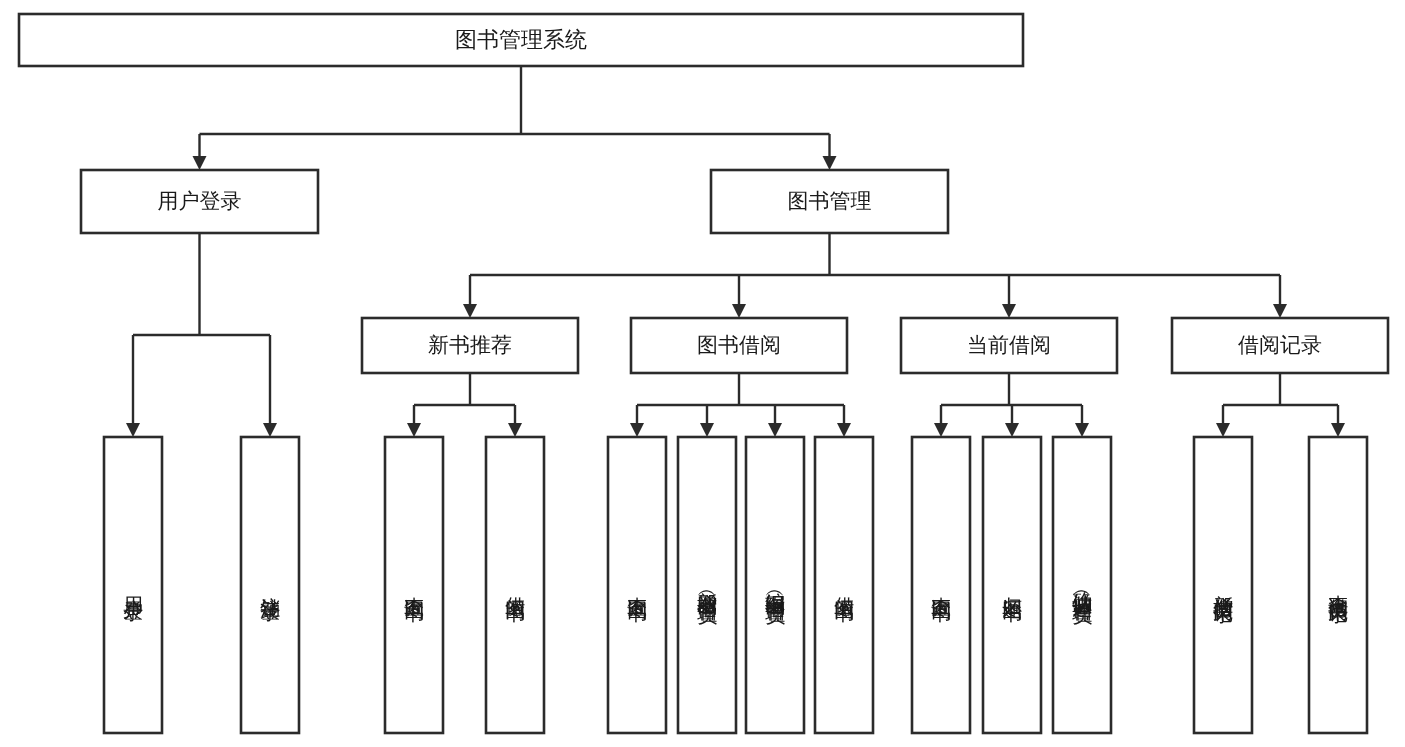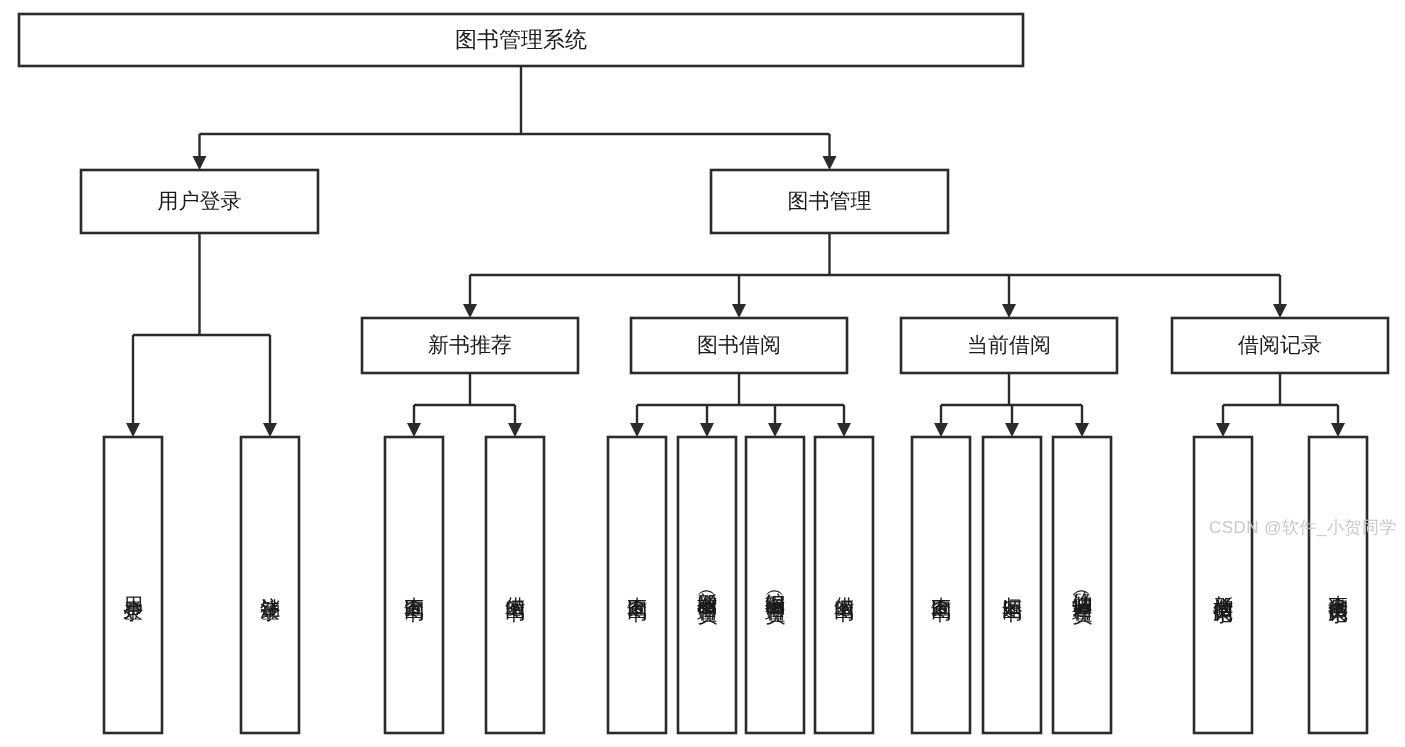--- a/index.html
+++ b/index.html
@@ -232,14 +232,13 @@
       <div class="vlabel" style="left: 608px; top: 437px; width: 58px; height: 296px;">查询图书</div>
       <div class="vlabel" style="left: 678px; top: 437px; width: 58px; height: 296px;">新增图书（管理员）</div>
       <div class="vlabel" style="left: 746px; top: 437px; width: 58px; height: 296px;">编辑图书（管理员）</div>
       <div class="vlabel" style="left: 815px; top: 437px; width: 58px; height: 296px;">借阅图书</div>
       <div class="vlabel" style="left: 912px; top: 437px; width: 58px; height: 296px;">查询图书</div>
       <div class="vlabel" style="left: 983px; top: 437px; width: 58px; height: 296px;">归还图书</div>
       <div class="vlabel" style="left: 1053px; top: 437px; width: 58px; height: 296px;">确认归还（管理员）</div>
       <div class="vlabel" style="left: 1194px; top: 437px; width: 58px; height: 296px;">新增借阅记录</div>
       <div class="vlabel" style="left: 1309px; top: 437px; width: 58px; height: 296px;">查询借阅记录</div>
     </div>
-  <div class="watermark">CSDN @软件_小贺同学</div>
 </div>
 
 </body></html>

